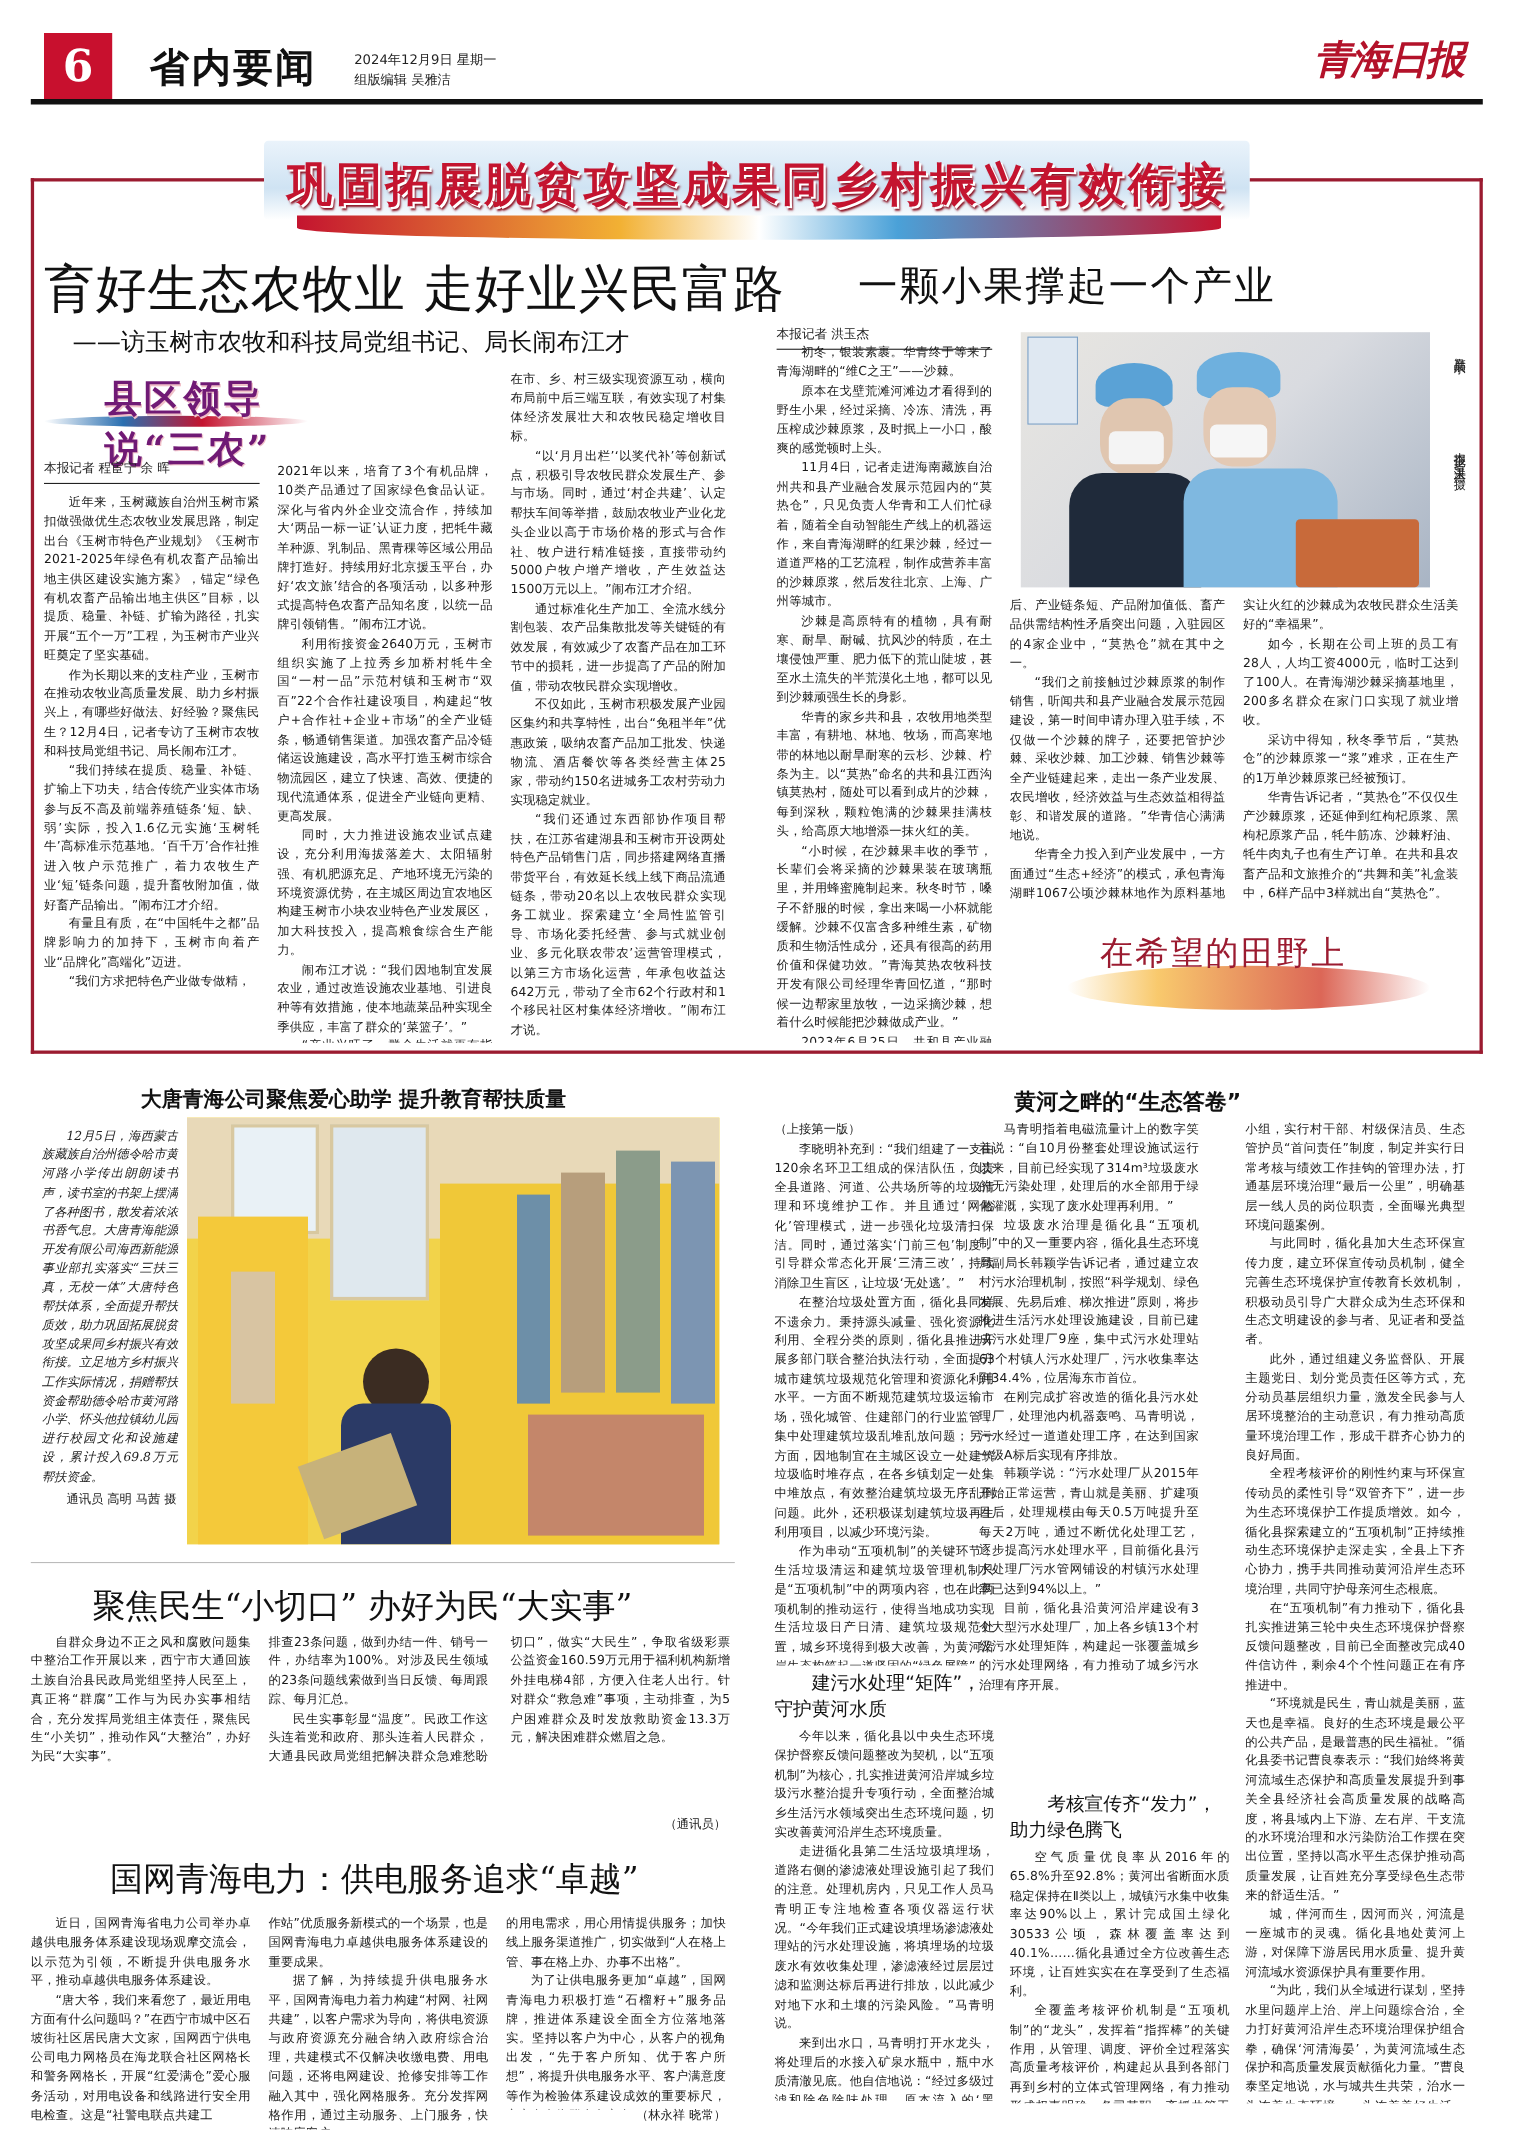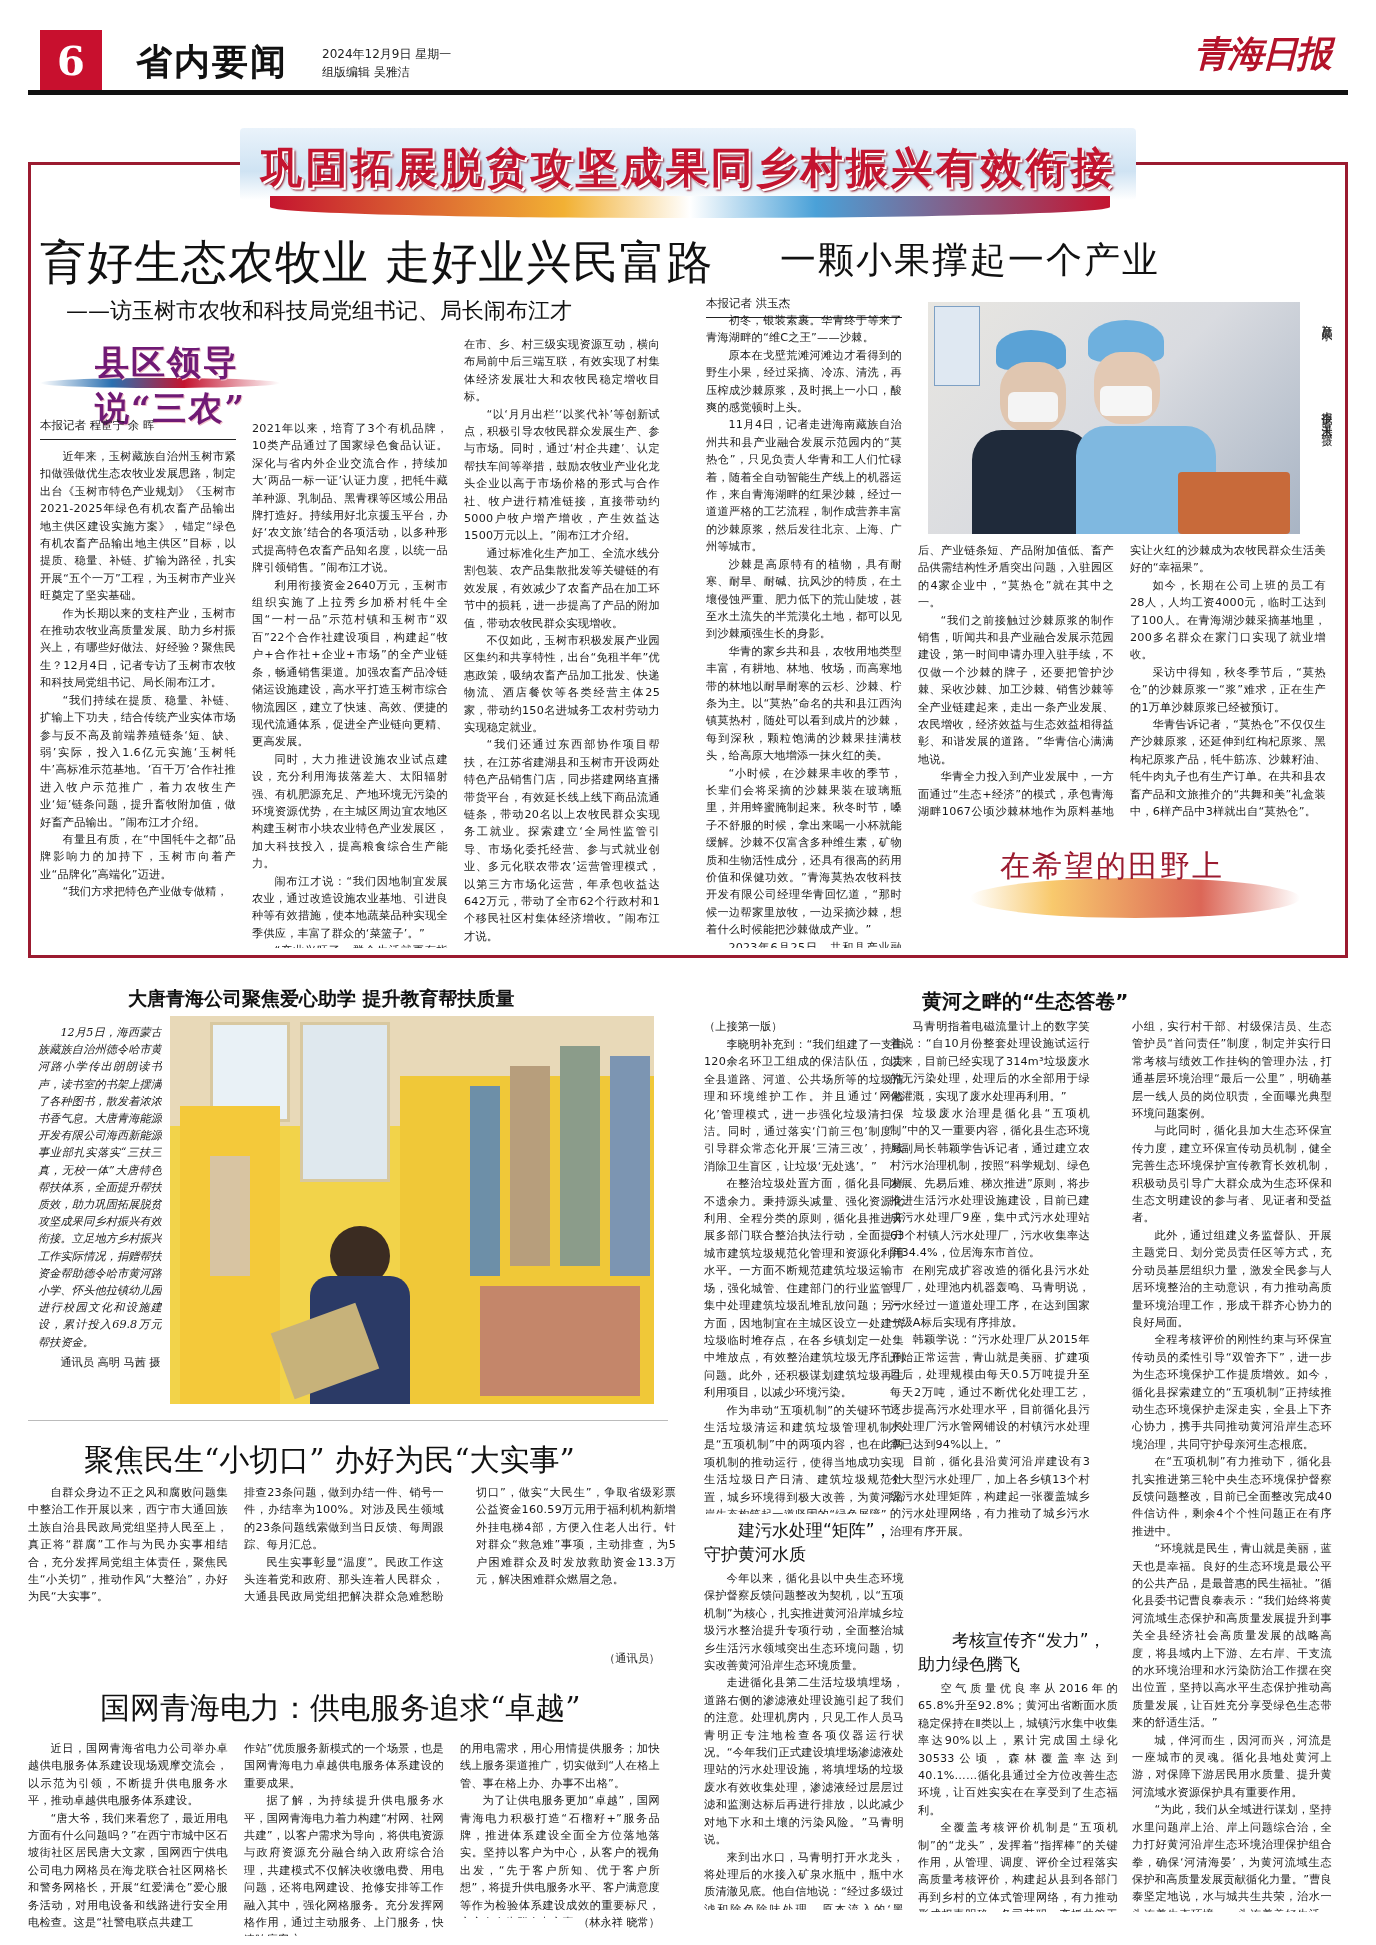--- a/index.html
+++ b/index.html
@@ -146,21 +146,21 @@
 
 <div class="abs hl-main" style="left:84px;top:1440px;font-size:30px">聚焦民生“小切口” 办好为民“大实事”</div>
 <div class="col" style="left:28px;top:1484px;width:200px;height:124px">
   <p>自群众身边不正之风和腐败问题集中整治工作开展以来，西宁市大通回族土族自治县民政局党组坚持人民至上，真正将“群腐”工作与为民办实事相结合，充分发挥局党组主体责任，聚焦民生“小关切”，推动作风“大整治”，办好为民“大实事”。</p>
   <p>排查线索加大“广度”。在发挥信访举报主渠道作用的基础上，扩大涉及集中整治的线索面和统计口径，持续加强与相关部门联动，扩大线索来源，共</p>
 </div>
 <div class="col" style="left:244px;top:1484px;width:200px;height:124px">
   <p style="text-indent:0">排查23条问题，做到办结一件、销号一件，办结率为100%。对涉及民生领域的23条问题线索做到当日反馈、每周跟踪、每月汇总。</p>
   <p>民生实事彰显“温度”。民政工作这头连着党和政府、那头连着人民群众，大通县民政局党组把解决群众急难愁盼问题作为推动集中整治工作走深走实的落脚点，聚焦福利机构、社会救助重点工作，全面排查、深入整治，着力解决群众反映的堵点、难点、痛点问题。立足“小</p>
 </div>
-<div class="col" style="left:476px;top:1484px;width:200px;height:106px">
+<div class="col" style="left:464px;top:1484px;width:200px;height:106px">
   <p style="text-indent:0">切口”，做实“大民生”，争取省级彩票公益资金160.59万元用于福利机构新增外挂电梯4部，方便入住老人出行。针对群众“救急难”事项，主动排查，为5户困难群众及时发放救助资金13.3万元，解决困难群众燃眉之急。</p>
   <p>大通县民政局党组将群众最关切、最迫切、最实际的需求一件件落实到位，持续提升群众的获得感、幸福感、安全感。</p>
 </div>
 <div class="abs credit" style="left:460px;top:1650px;width:200px">（通讯员）</div>
 
 <div class="abs hl-main" style="left:100px;top:1688px;font-size:30px">国网青海电力：供电服务追求“卓越”</div>
 <div class="col" style="left:28px;top:1740px;width:200px;height:196px">
   <p>近日，国网青海省电力公司举办卓越供电服务体系建设现场观摩交流会，以示范为引领，不断提升供电服务水平，推动卓越供电服务体系建设。</p>
   <p>“唐大爷，我们来看您了，最近用电方面有什么问题吗？”在西宁市城中区石坡街社区居民唐大文家，国网西宁供电公司电力网格员在海龙联合社区网格长和警务网格长，开展“红爱满仓”爱心服务活动，对用电设备和线路进行安全用电检查。这是“社警电联点共建工</p>
 </div>

